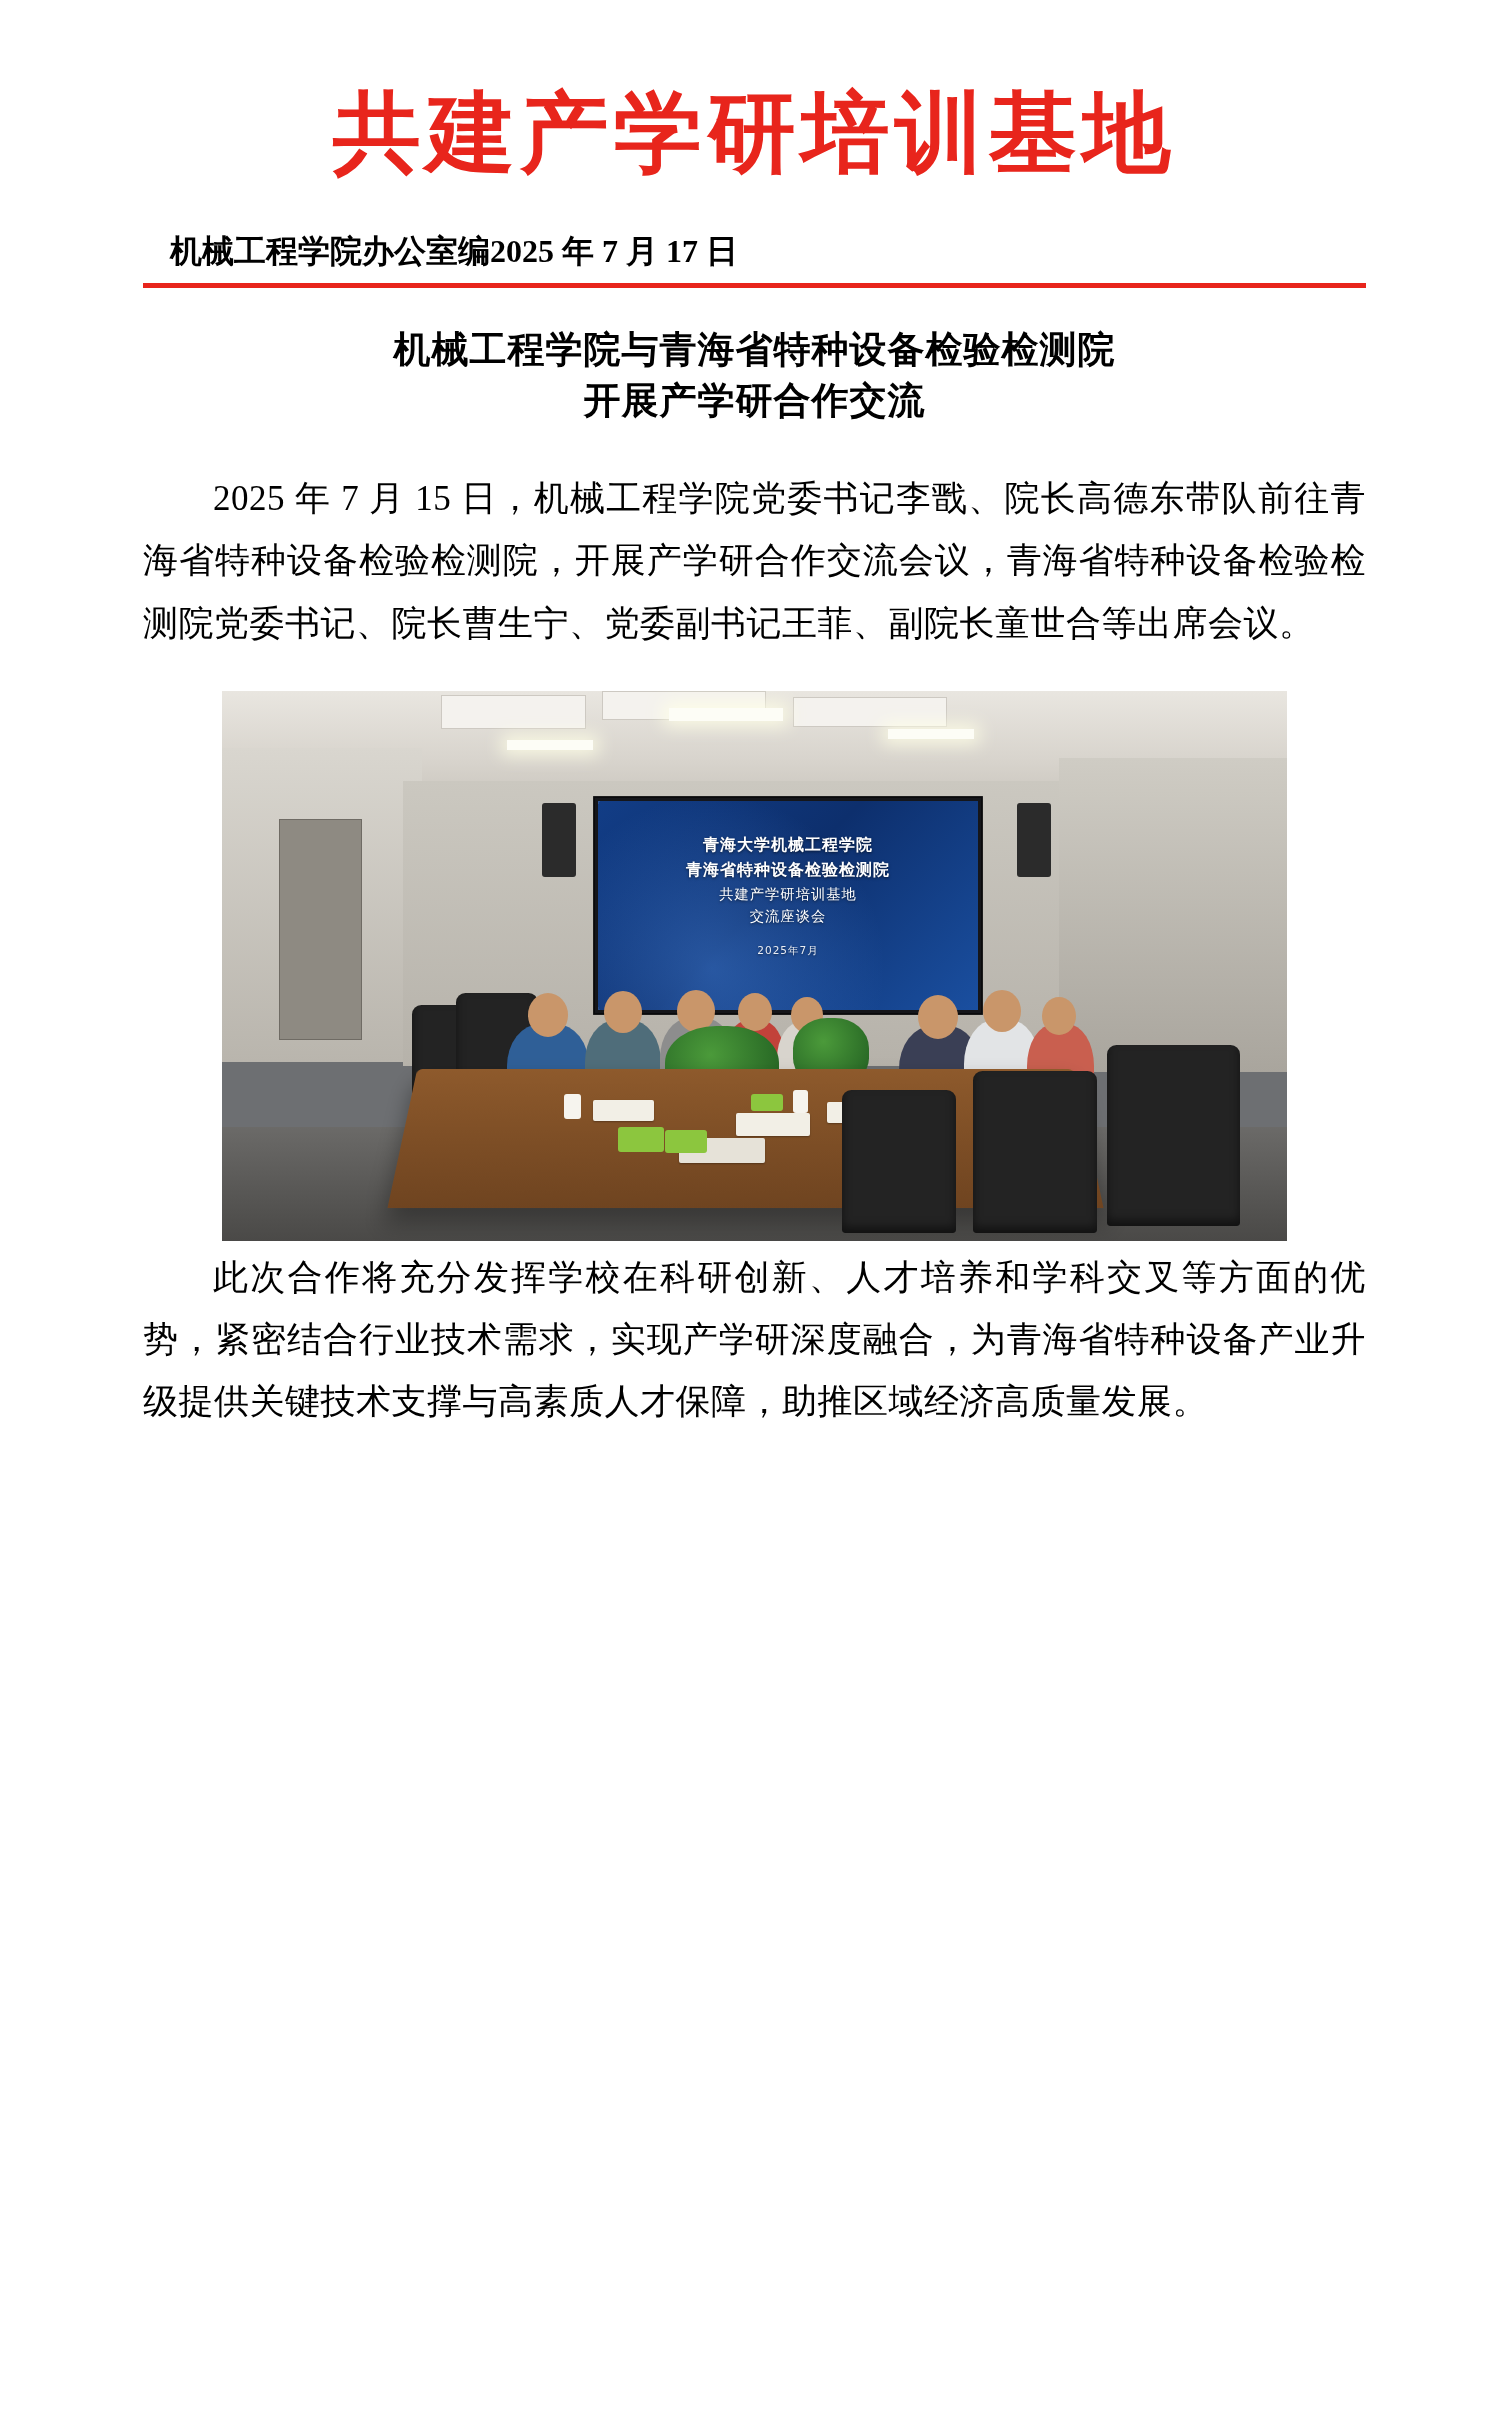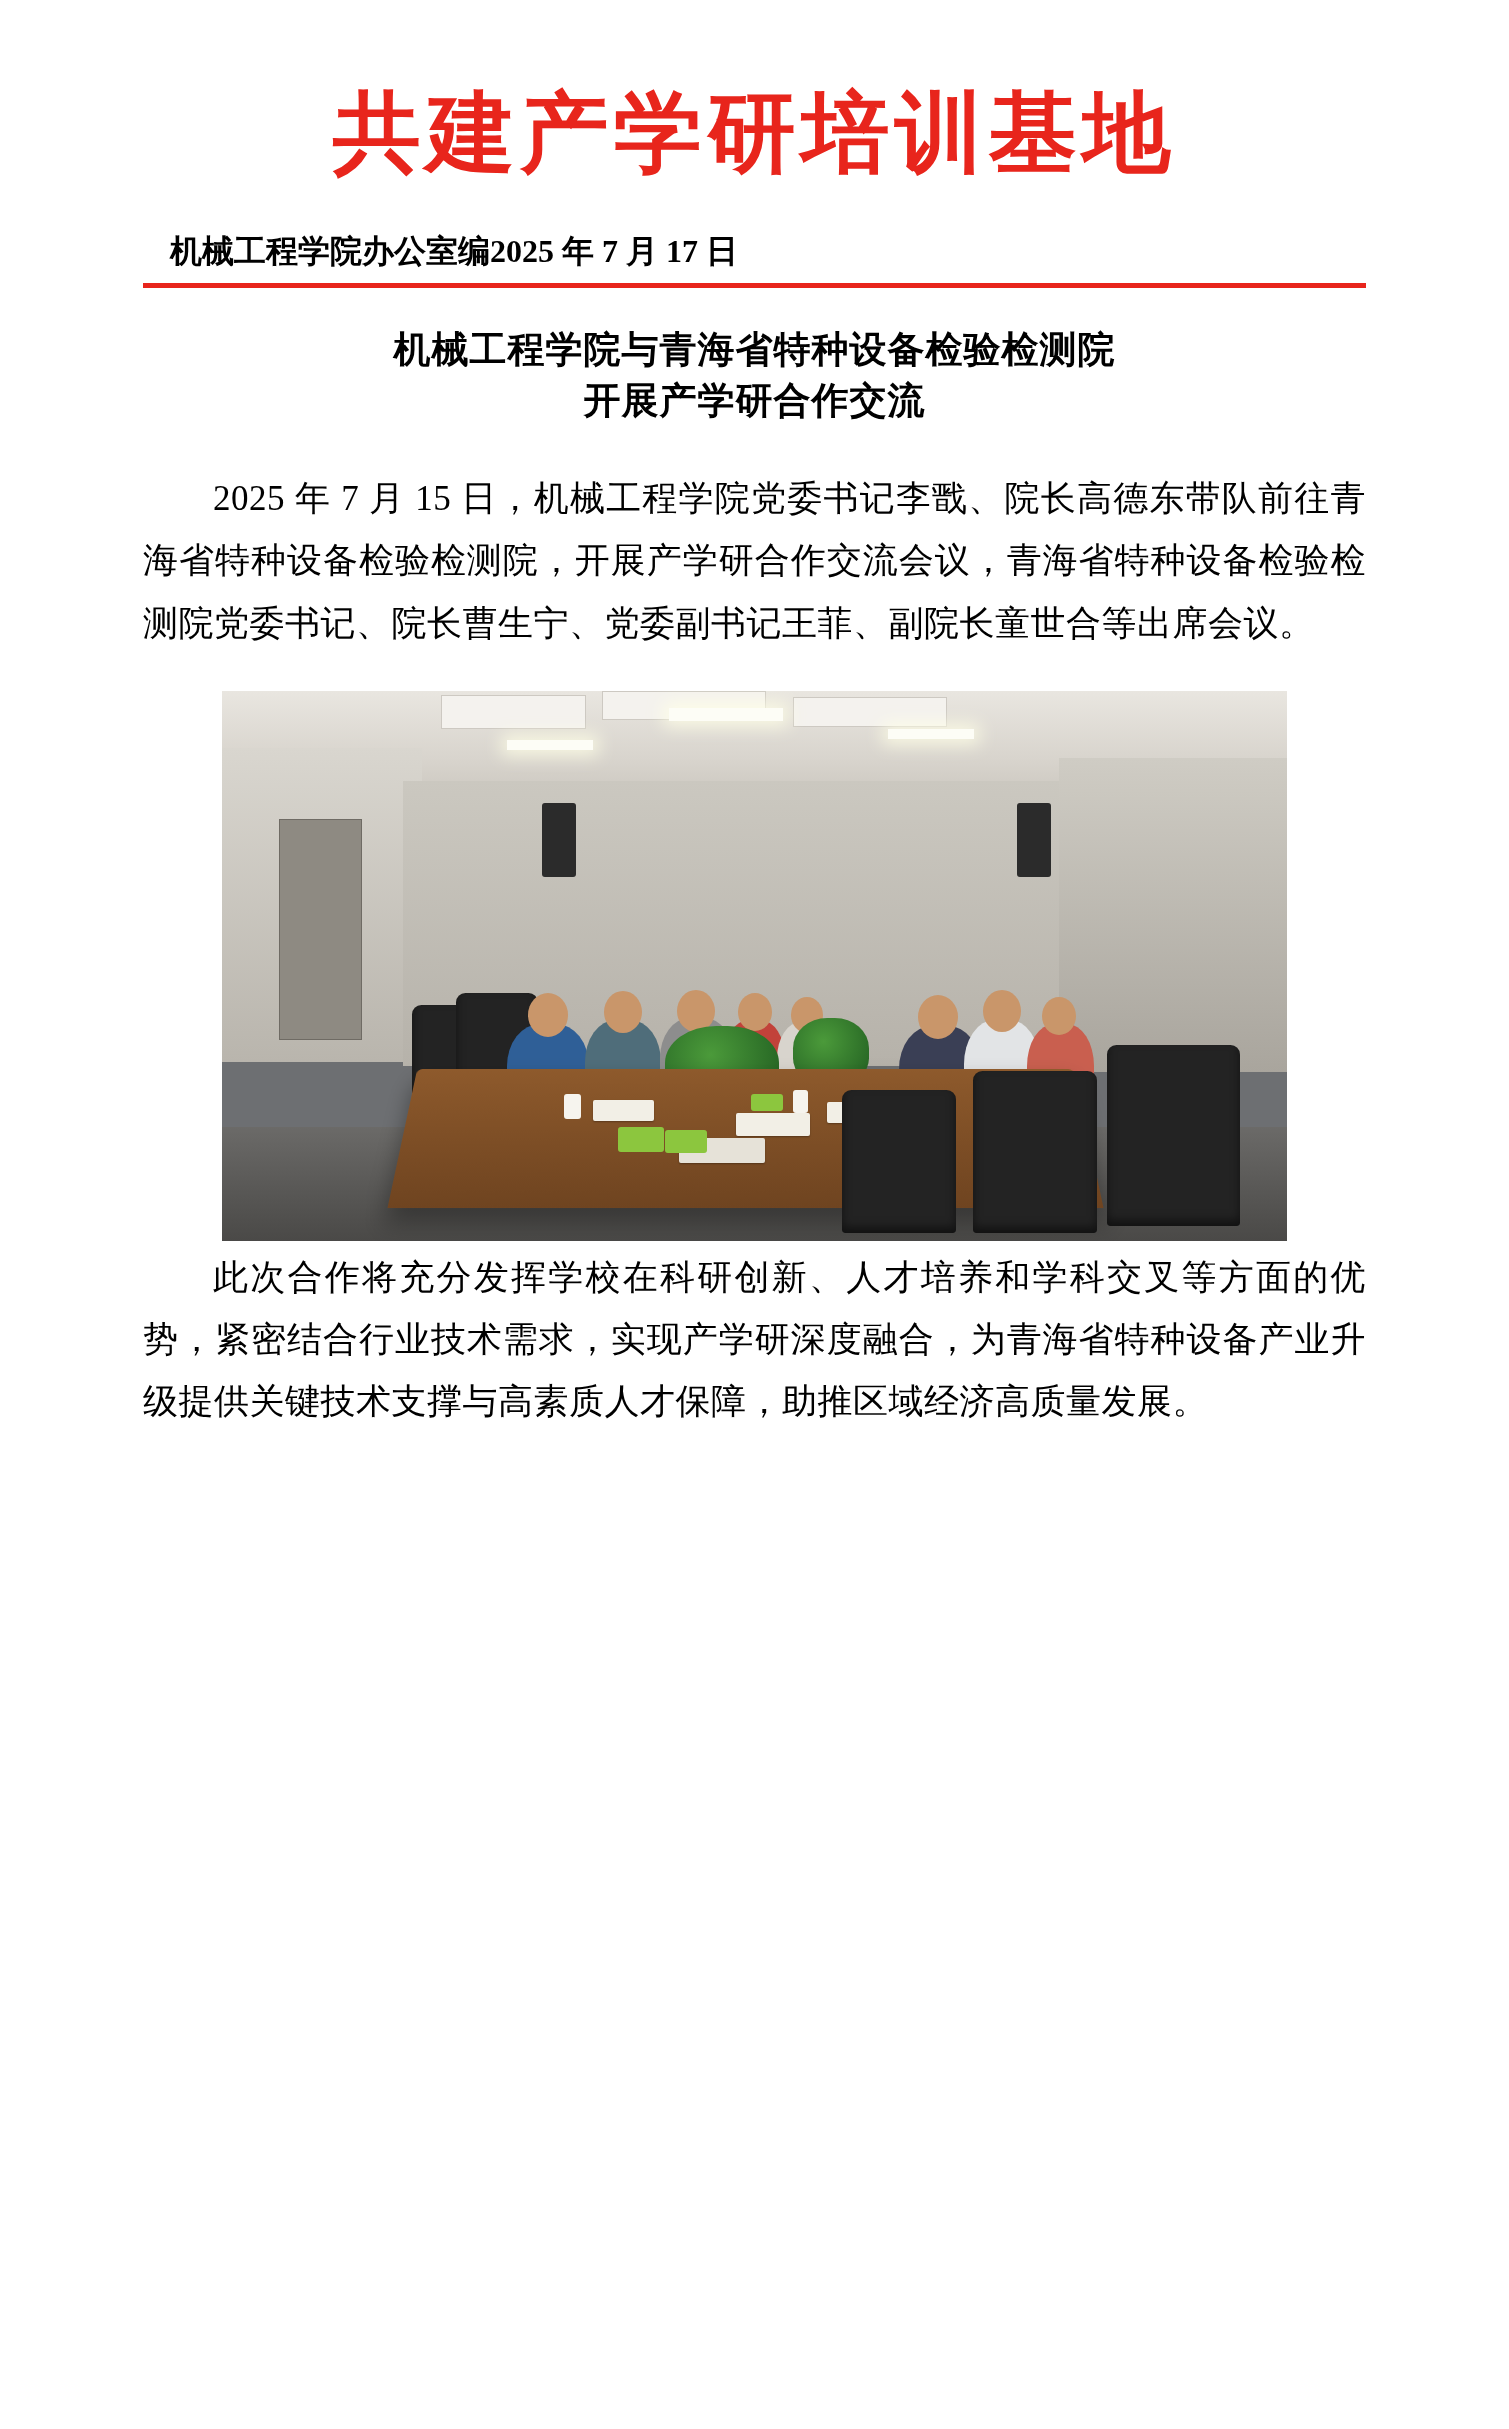--- a/index.html
+++ b/index.html
@@ -223,20 +223,29 @@
       <div class="light" style="left:285px;top:49px;width:86px;height:9.5px;"></div>
       <div class="light" style="left:666px;top:38px;width:86px;height:9.5px;"></div>
 
       <div class="wall-left"></div>
       <div class="wall-back"></div>
       <div class="wall-right"></div>
       <div class="door"></div>
       <div class="speaker" style="left:320px;"></div>
       <div class="speaker" style="left:795px;"></div>
 
+      <div class="screen">
+        <div class="screen-text">
+          <div class="big">青海大学机械工程学院</div>
+          <div class="big">青海省特种设备检验检测院</div>
+          <div>共建产学研培训基地</div>
+          <div>交流座谈会</div>
+          <div class="date">2025年7月</div>
+        </div>
+      </div>
 
       <div class="floor"></div>
 
       <div class="chair" style="left:190px;top:314px;width:88px;height:124px;"></div>
       <div class="chair" style="left:234px;top:302px;width:82px;height:114px;"></div>
 
       <div class="person" style="left:285px;top:333px;width:82px;height:105px;background:#2f5f97;"></div>
       <div class="head" style="left:306px;top:302px;width:40px;height:44px;"></div>
 
       <div class="person" style="left:363px;top:329px;width:76px;height:105px;background:#4f6d7a;"></div>

